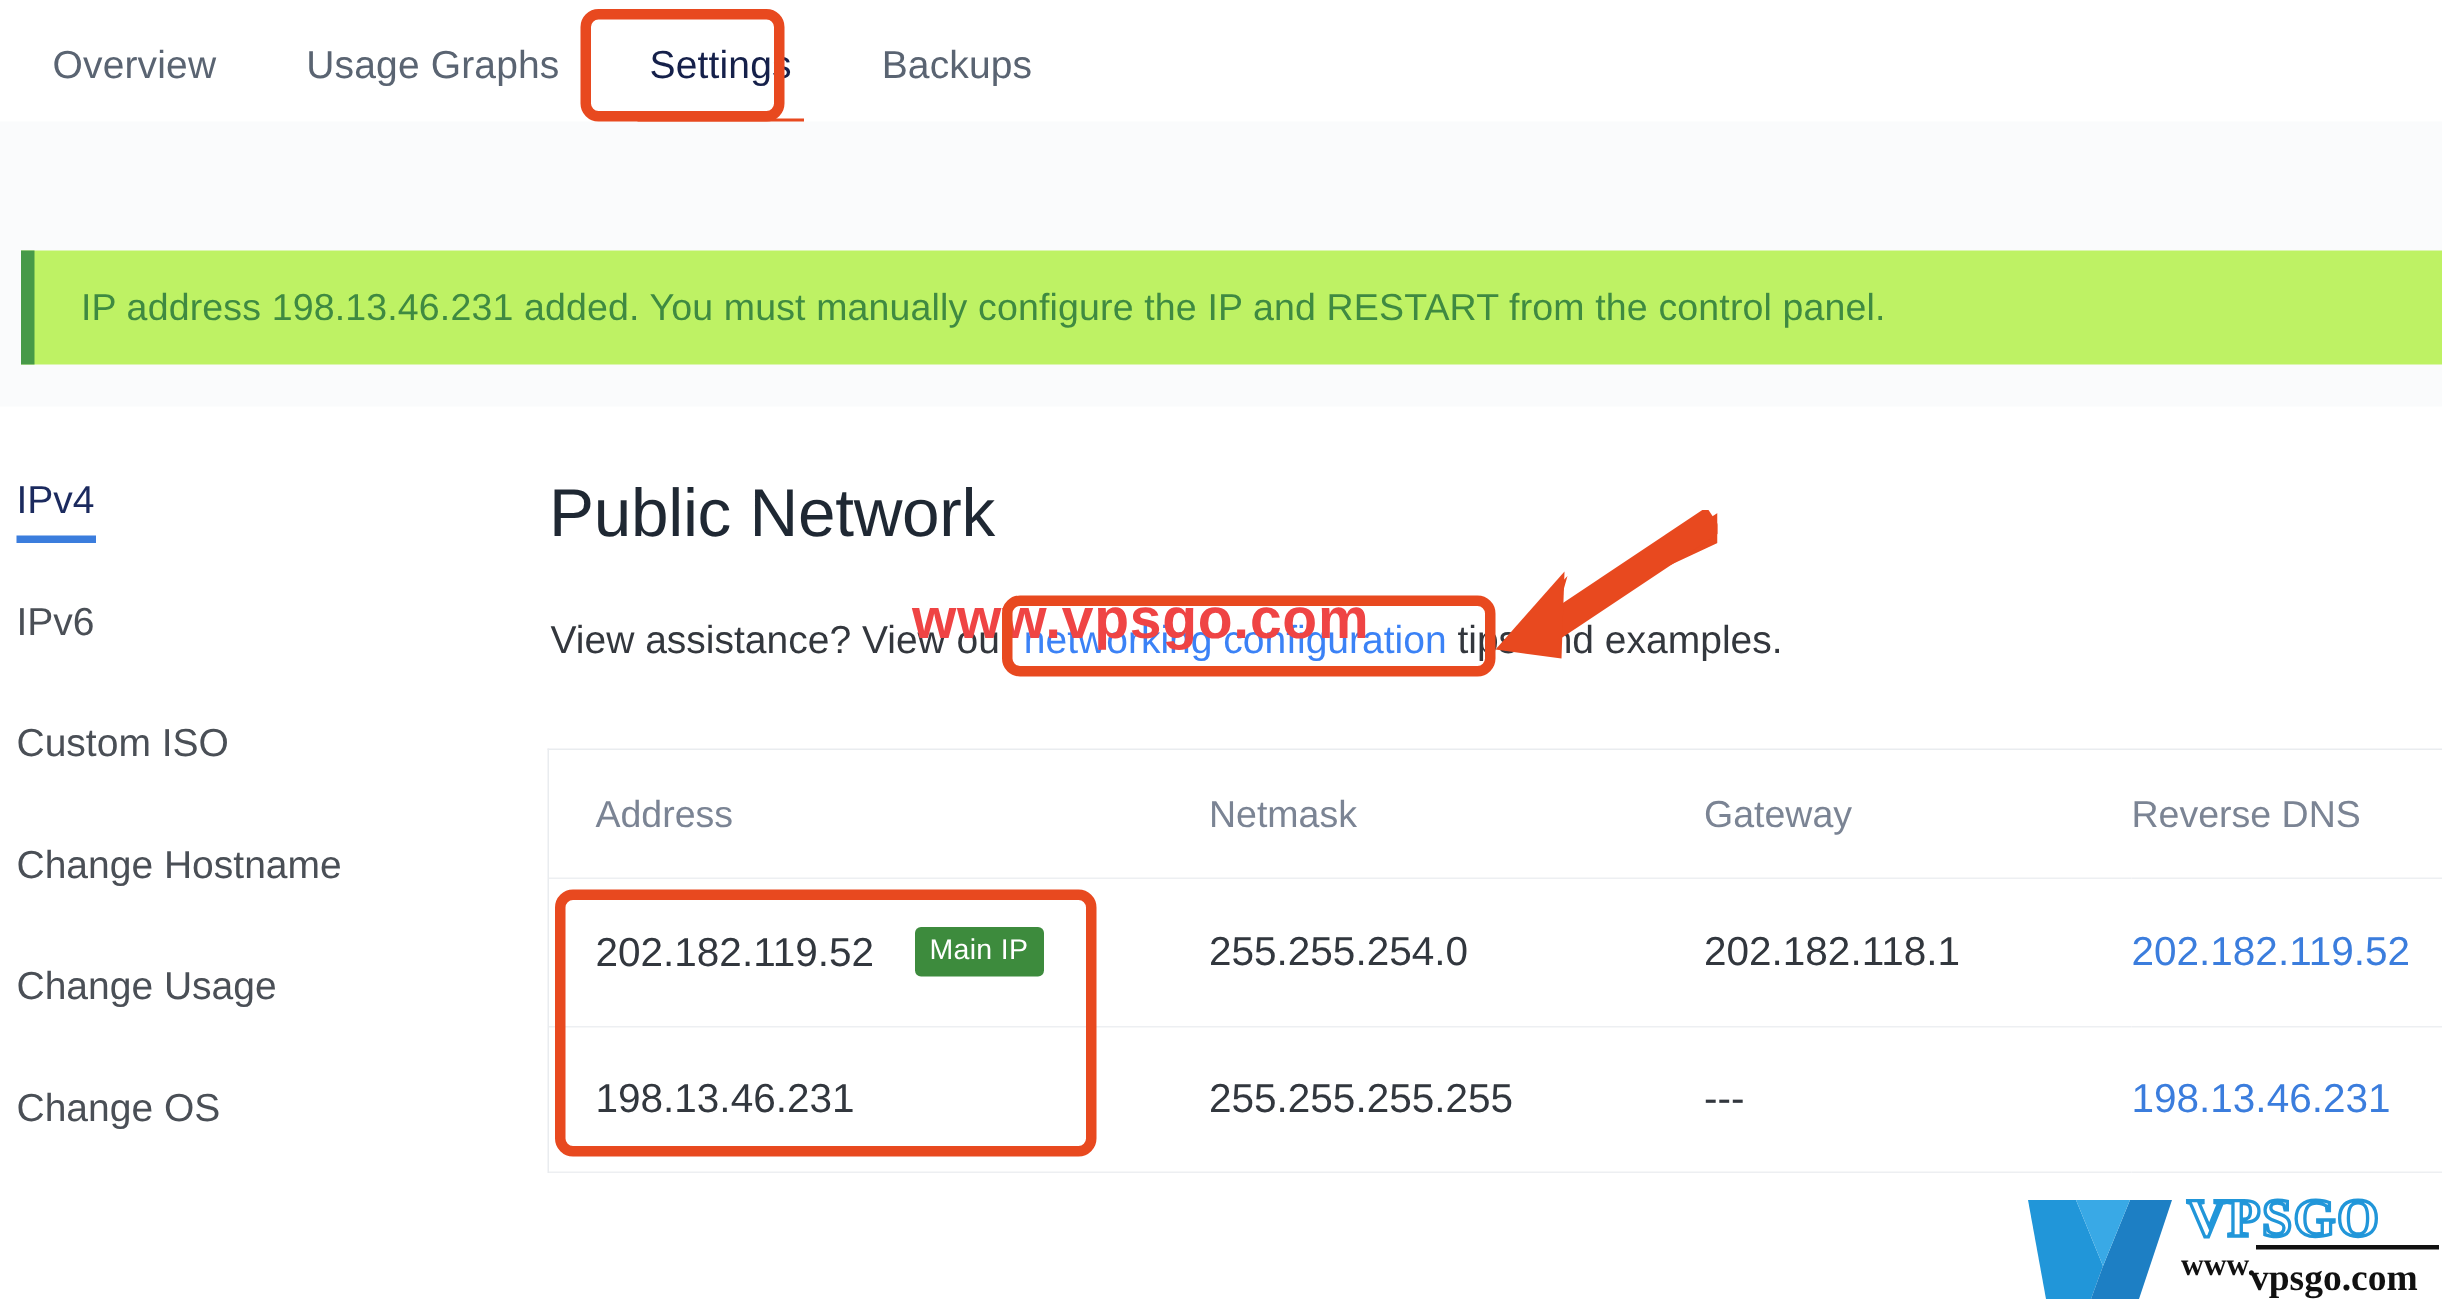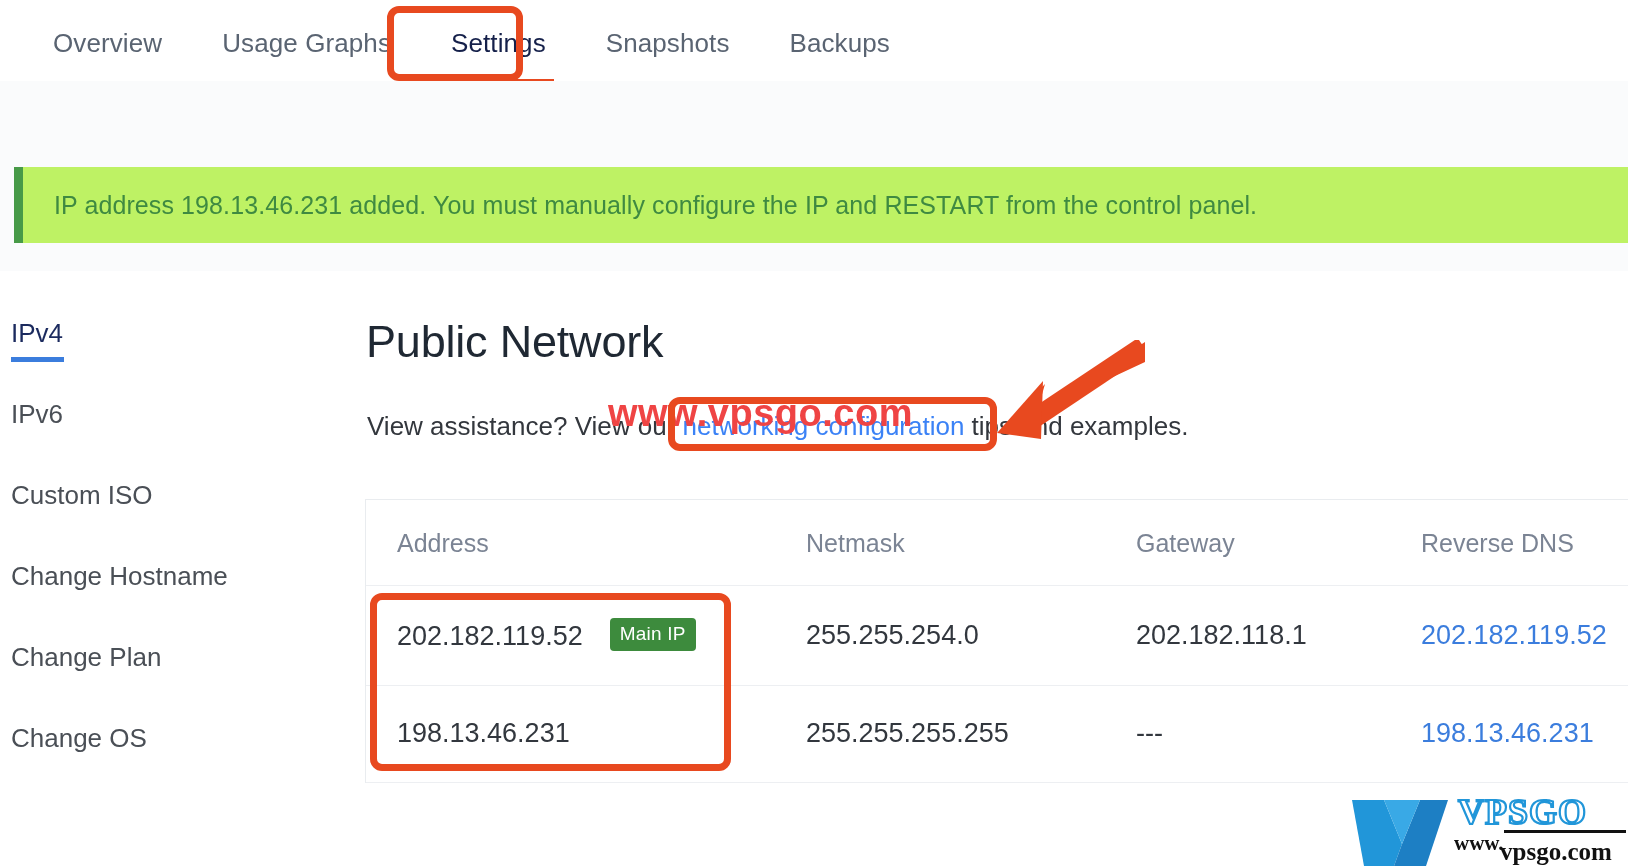--- a/index.html
+++ b/index.html
@@ -24,21 +24,21 @@
   
   .tabbar {
     position: absolute;
     left: 0; top: 0;
     width: 1628px;
     height: 89px;
     background: #ffffff;
     border-bottom: 2px solid #e8eaed;
     display: flex;
     align-items: center;
-    padding-left: 23px;
+    padding-left: 5px;
   }
   .tab {
     font-size: 26px;
     color: #5a6472;
     letter-spacing: 0.1px;
     padding: 0 30px;
     height: 79px;
     line-height: 79px;
     white-space: nowrap;
     cursor: pointer;
@@ -231,21 +231,20 @@
 </style>
 </head>
 <body>
 
 <div id="app">
 
   <div class="tabbar">
     <div class="tab">Overview</div>
     <div class="tab">Usage Graphs</div>
     <div class="tab active">Settings</div>
-    <div class="tab">Snapshots</div>
     <div class="tab">Backups</div>
   </div>
 
   <div class="alert-zone">
     <div class="alert">
       <span class="alert-text">IP address 198.13.46.231 added. You must manually configure the IP and RESTART from the control panel.</span>
     </div>
   </div>
 
   <div class="body-area">
@@ -257,21 +256,21 @@
       <div class="side-item">
         <span class="lbl">IPv6</span>
       </div>
       <div class="side-item">
         <span class="lbl">Custom ISO</span>
       </div>
       <div class="side-item">
         <span class="lbl">Change Hostname</span>
       </div>
       <div class="side-item">
-        <span class="lbl">Change Plan</span>
+        <span class="lbl">Change Usage</span>
       </div>
       <div class="side-item">
         <span class="lbl">Change OS</span>
       </div>
     </div>
 
     <div class="main">
 
       <div class="page-title">Public Network</div>
 

